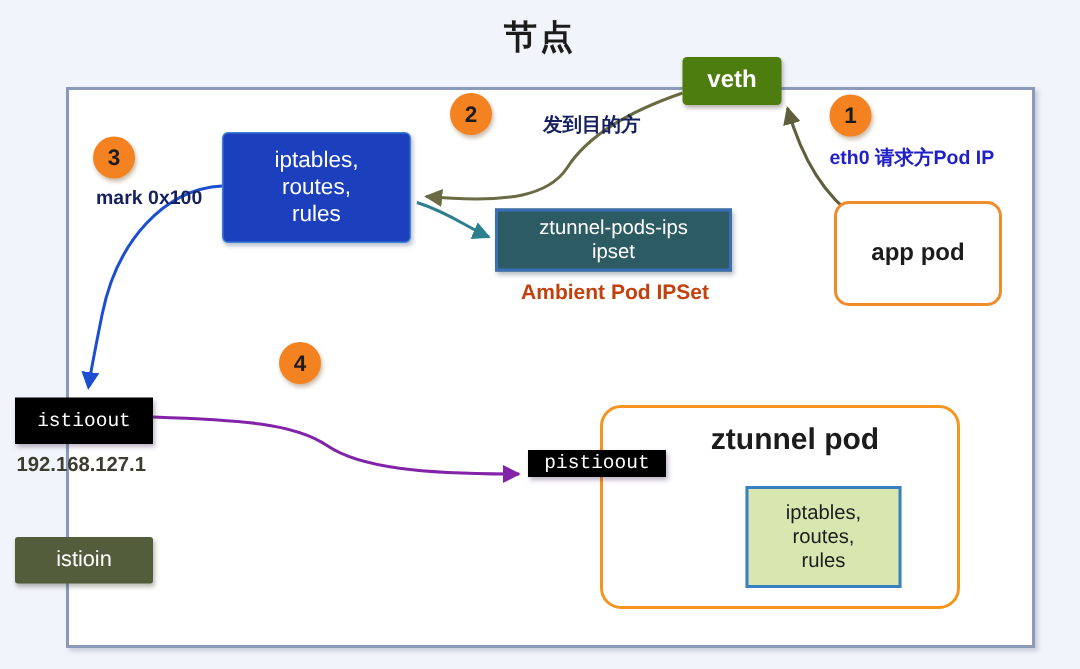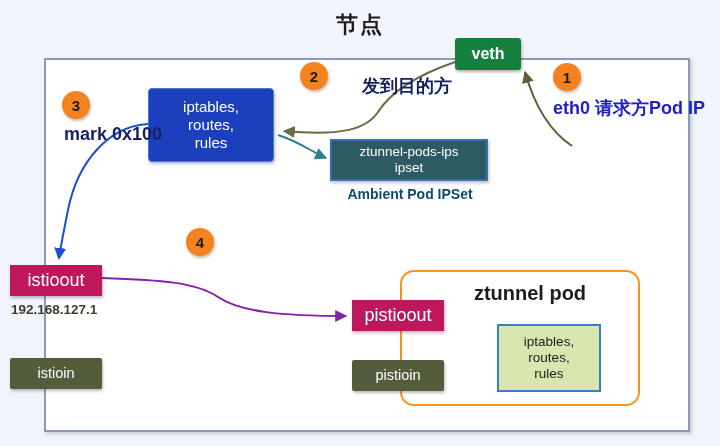--- a/index.html
+++ b/index.html
@@ -46,21 +46,21 @@
     display: flex;
     align-items: center;
     justify-content: center;
     text-align: center;
     line-height: 1.18;
     color: #ffffff;
   }
   .veth {
     left: 455px; top: 38px;
     width: 66px; height: 32px;
-    background: #15803d;
+    background: #4d7c0f;
     border-radius: 3px;
     font-size: 16px;
     font-weight: 700;
     box-shadow: 1px 2px 3px rgba(80,60,50,0.4);
   }
   .iptables-blue {
     left: 148px; top: 88px;
     width: 126px; height: 74px;
     background: #1b3fbd;
     border: 1px solid #3d7fd0;
@@ -78,21 +78,21 @@
     flex-direction: column;
     box-shadow: 1px 2px 3px rgba(60,70,90,0.35);
   }
   .ipset-caption {
     position: absolute;
     left: 322px; top: 186px;
     width: 176px;
     text-align: center;
     font-size: 14px;
     font-weight: 700;
-    color: #0c4a6e;
+    color: #c2410c;
   }
   .app-pod {
     left: 556px; top: 134px;
     width: 112px; height: 70px;
     background: #ffffff;
     border: 2px solid #f08b2a;
     border-radius: 10px;
     font-size: 16px;
     font-weight: 700;
     color: #1c1c1c;
@@ -116,33 +116,34 @@
   .iptables-green {
     left: 497px; top: 324px;
     width: 104px; height: 68px;
     background: #d8e7b0;
     border: 2px solid #3a7fc4;
     font-size: 13.5px;
     color: #1c1c1c;
     flex-direction: column;
   }
   .purple {
-    background: #be185d;
-    font-size: 18px;
+    background: #000000;
+    font-size: 13px;
     box-shadow: 1px 2px 3px rgba(70,40,90,0.35);
+    font-family: Liberation Mono, monospace;
   }
   .olive {
     background: #535c3b;
     font-size: 14.5px;
     border-radius: 2px;
     box-shadow: 1px 2px 3px rgba(60,60,50,0.35);
   }
   .istioout { left: 10px; top: 265px; width: 92px; height: 31px; }
   .istioin  { left: 10px; top: 358px; width: 92px; height: 31px; }
-  .pistioout { left: 352px; top: 300px; width: 92px; height: 31px; }
+  .pistioout { left: 352px; top: 300px; width: 92px; height: 18px; }
   .pistioin  { left: 352px; top: 360px; width: 92px; height: 31px; }
   .ip-label {
     position: absolute;
     font-size: 13.5px;
     font-weight: 700;
     color: #3c3c30;
     white-space: nowrap;
   }
   .ip-istioout { left: 11px; top: 302px; }
   .ip-pistioout { left: 352px; top: 336px; }
@@ -158,21 +159,21 @@
     align-items: center;
     justify-content: center;
     box-shadow: 1px 2px 3px rgba(120,80,30,0.4);
   }
   .n1 { left: 553px; top: 63px; }
   .n2 { left: 300px; top: 62px; }
   .n3 { left: 62px; top: 91px; }
   .n4 { left: 186px; top: 228px; }
   .step-label {
     position: absolute;
-    font-size: 18px;
+    font-size: 13px;
     font-weight: 700;
     white-space: nowrap;
     padding-left: 32px;
   }
   .lbl1 { left: 521px; top: 96px; color: #2020c8; }
   .lbl2 { left: 330px; top: 74px; color: #16205e; }
   .lbl3 { left: 32px; top: 124px; color: #16205e; text-align: center; }
   .lbl4 { left: 152px; top: 258px; color: #111111; }
 </style>
 </head>
@@ -223,37 +224,37 @@
     <span>routes,</span>
     <span>rules</span>
   </div>
 
   <div class="box ipset">
     <span>ztunnel-pods-ips</span>
     <span>ipset</span>
   </div>
   <div class="ipset-caption">Ambient Pod IPSet</div>
 
+  <div class="box app-pod">app pod</div>
 
   <div class="ztunnel-pod-label">ztunnel pod</div>
 
   <div class="box iptables-green">
     <span>iptables,</span>
     <span>routes,</span>
     <span>rules</span>
   </div>
 
   <div class="box purple istioout">istioout</div>
   <div class="ip-label ip-istioout">192.168.127.1</div>
 
   <div class="box olive istioin">istioin</div>
 
   <div class="box purple pistioout">pistioout</div>
 
-  <div class="box olive pistioin">pistioin</div>
 
   <div class="num-circle n1">1</div>
   <div class="step-label lbl1">eth0 请求方Pod IP</div>
 
   <div class="num-circle n2">2</div>
   <div class="step-label lbl2">发到目的方</div>
 
   <div class="num-circle n3">3</div>
   <div class="step-label lbl3">mark 0x100</div>
 

